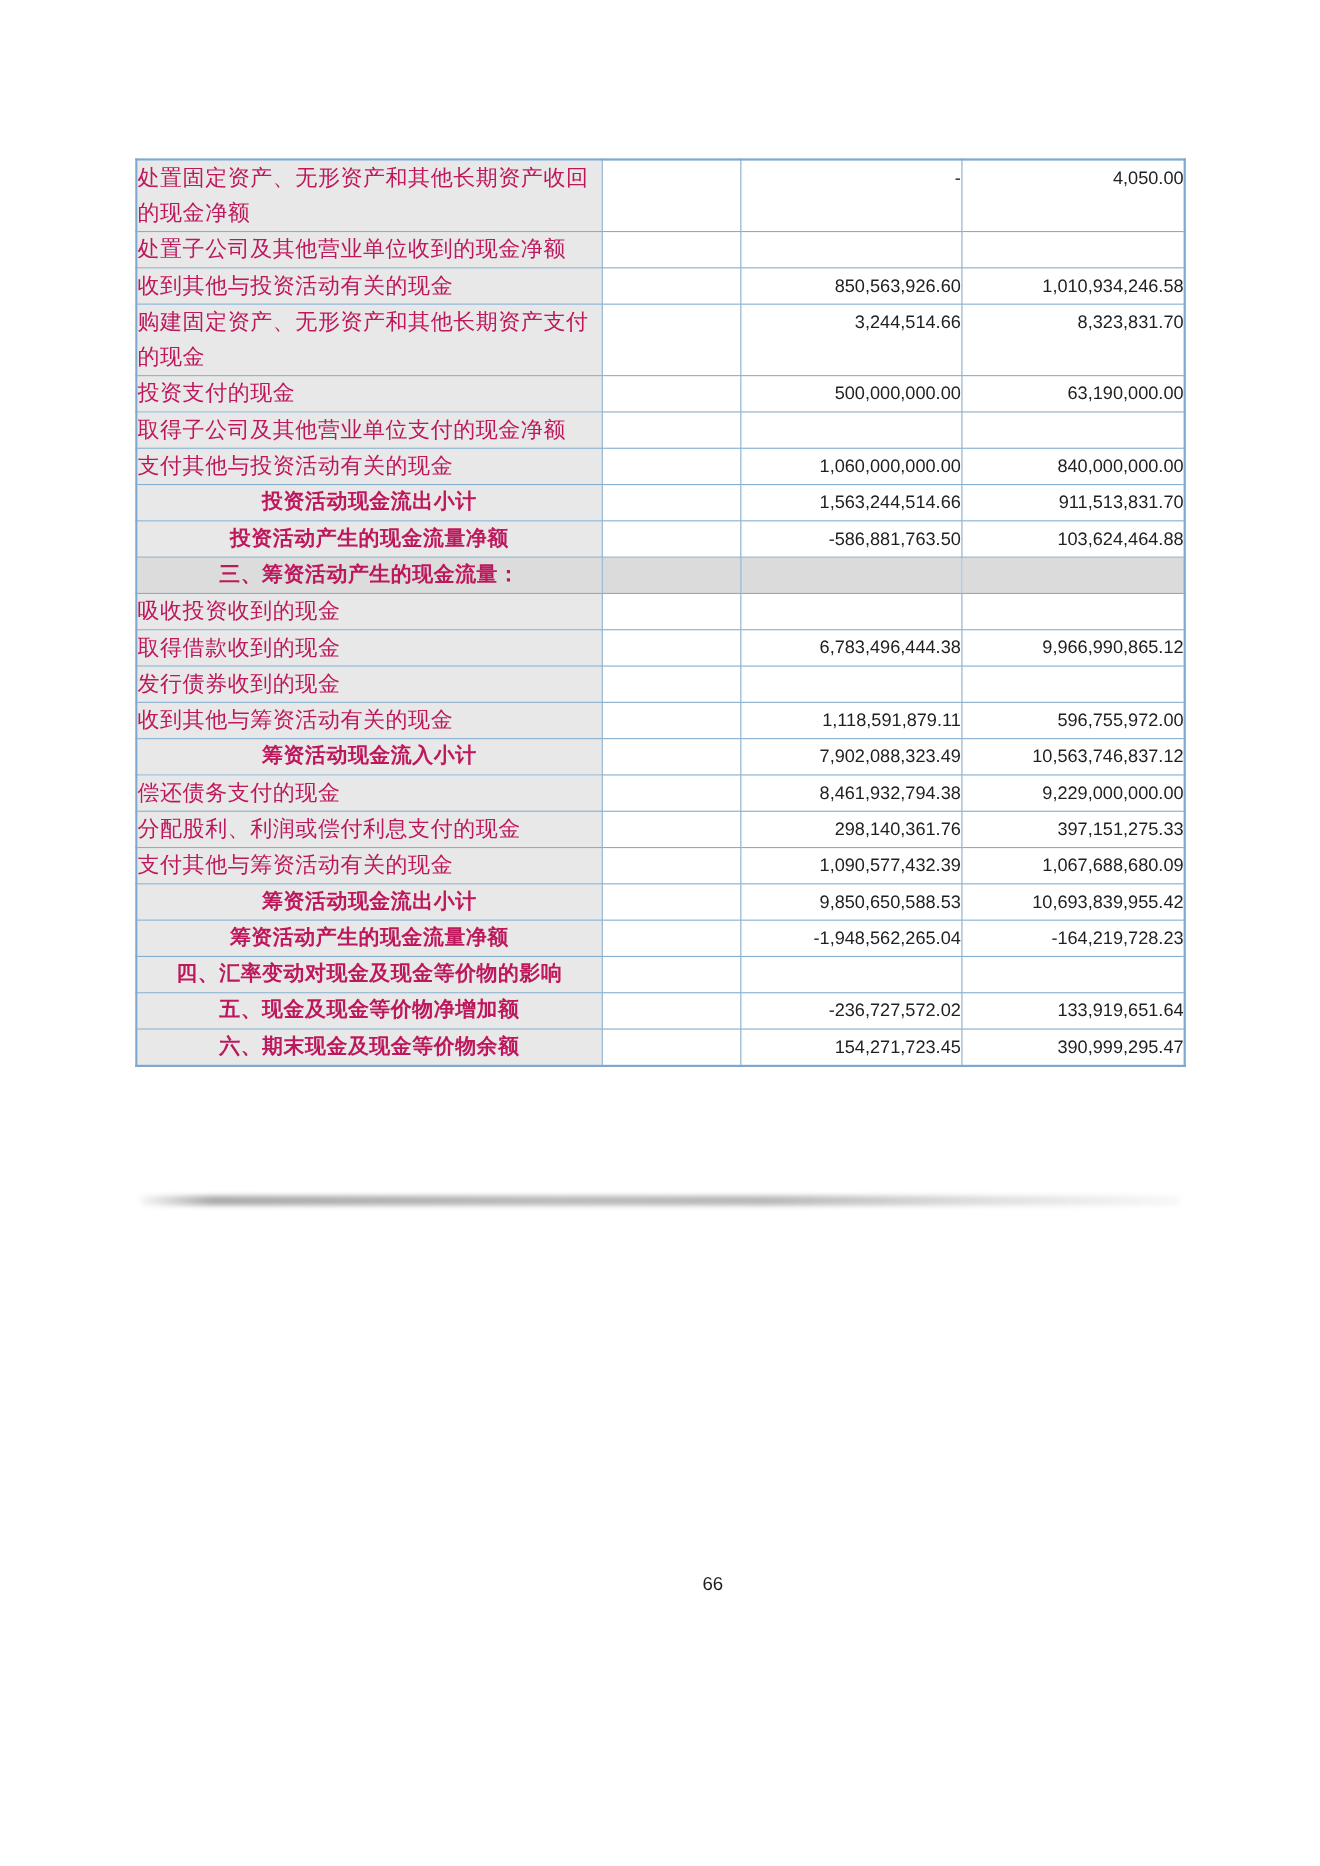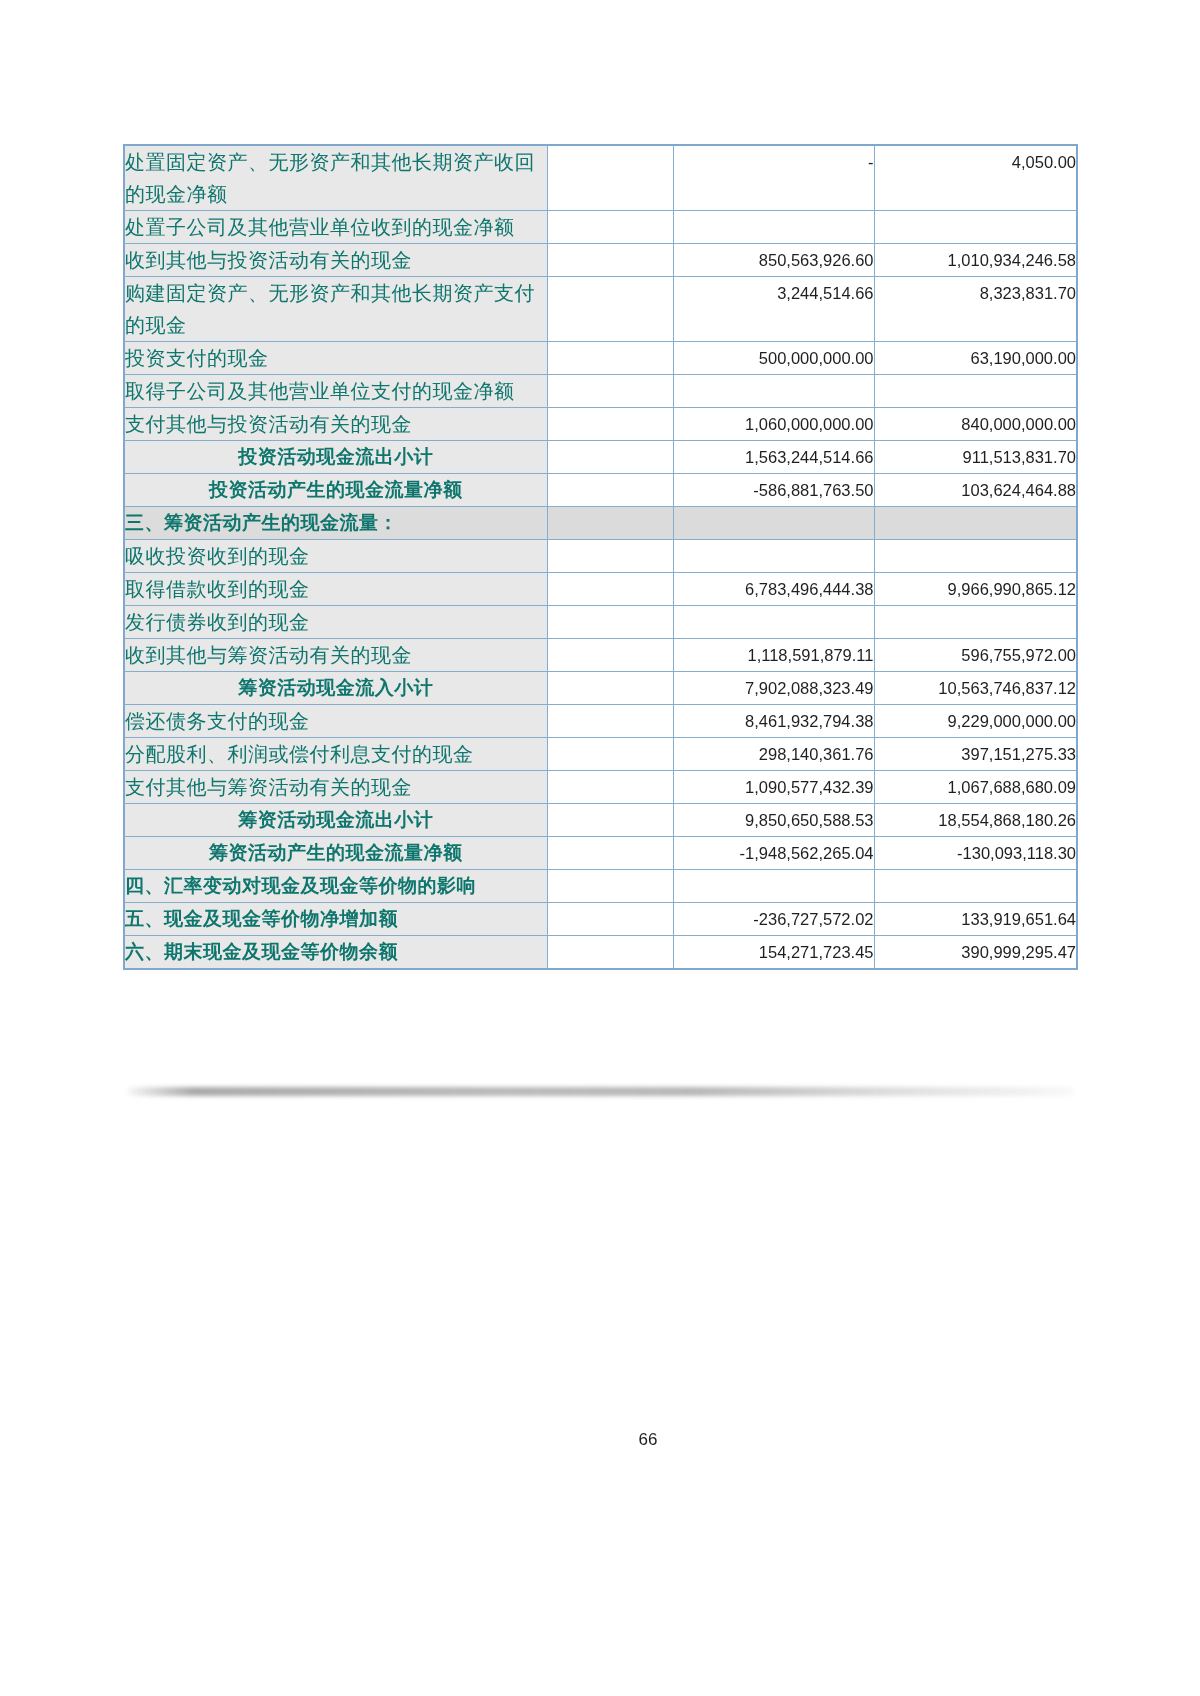--- a/index.html
+++ b/index.html
@@ -30,32 +30,33 @@
   table.fin td {
     border: 1px solid #85adce;
     vertical-align: top;
     line-height: 32px;
     padding: 0;
     overflow: hidden;
   }
   tr.single { height: 32px; padding-left: 40px; }
   td.label {
     font-size: 20px;
-    color: #0f766e;
+    color: #be185d;
     background: #e8e8e8;
     text-align: left;
     padding: 0 6px 0 9px;
     font-family: "Liberation Serif", serif;
     letter-spacing: 0.5px;
     margin-top: 36px;
   }
   td.label.bold {
     font-weight: bold;
     font-family: Liberation Sans, sans-serif;
     font-size: 19px;
+    text-align: center;
   }
   td.label.subtotal {
     font-weight: bold;
     text-align: center;
     font-family: "Liberation Sans", sans-serif;
     font-size: 19px;
   }
   td.note {
     background: #ffffff;
   }
@@ -219,27 +220,27 @@
         <tr class="single">
           <td class="label">支付其他与筹资活动有关的现金</td>
           <td class="note"></td>
           <td class="num">1,090,577,432.39</td>
           <td class="num">1,067,688,680.09</td>
         </tr>
         <tr class="single">
           <td class="label subtotal">筹资活动现金流出小计</td>
           <td class="note"></td>
           <td class="num">9,850,650,588.53</td>
-          <td class="num">18,554,868,180.26</td>
+          <td class="num">10,693,839,955.42</td>
         </tr>
         <tr class="single">
           <td class="label subtotal">筹资活动产生的现金流量净额</td>
           <td class="note"></td>
           <td class="num">-1,948,562,265.04</td>
-          <td class="num">-130,093,118.30</td>
+          <td class="num">-164,219,728.23</td>
         </tr>
         <tr class="single">
           <td class="label bold">四、汇率变动对现金及现金等价物的影响</td>
           <td class="note"></td>
           <td class="num"></td>
           <td class="num"></td>
         </tr>
         <tr class="single">
           <td class="label bold">五、现金及现金等价物净增加额</td>
           <td class="note"></td>

